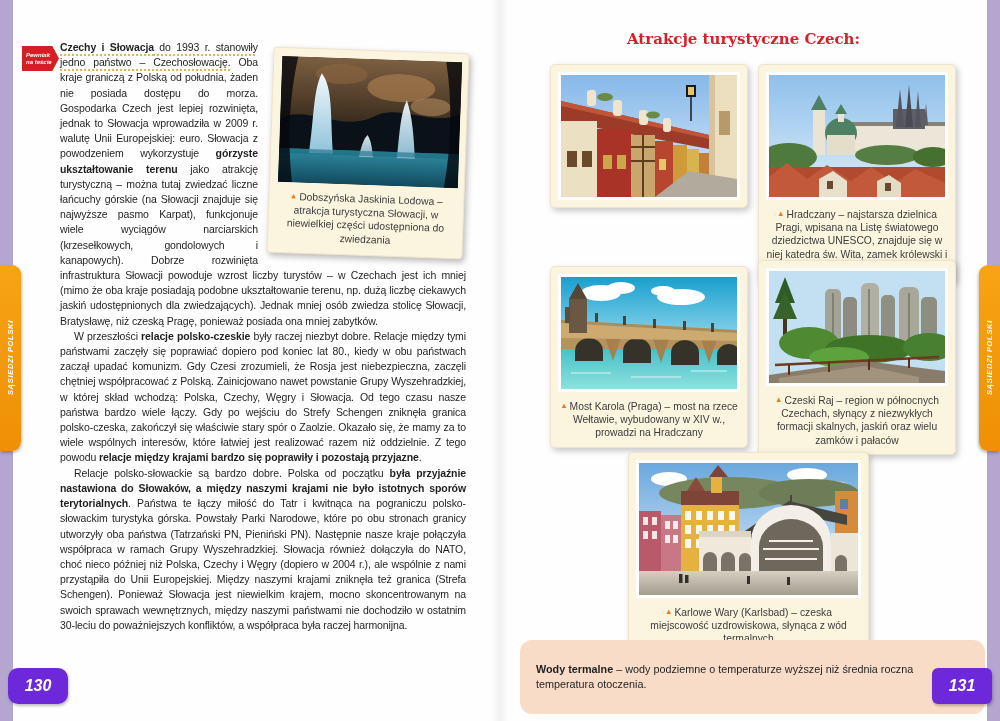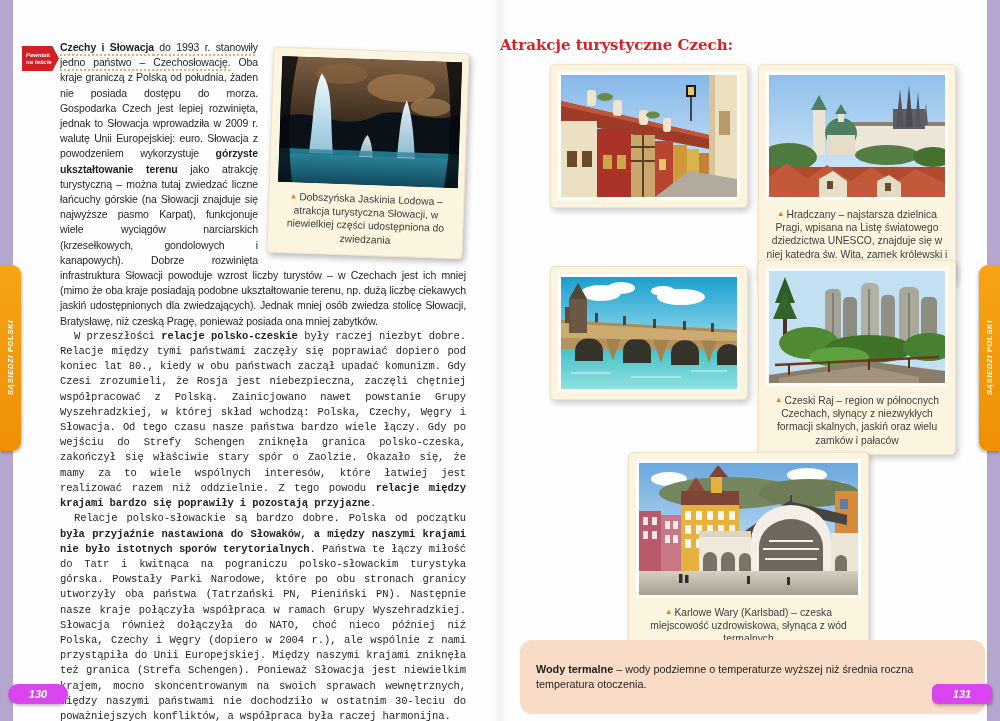--- a/index.html
+++ b/index.html
@@ -20,21 +20,21 @@
 
   
   .tip-badge{position:absolute;left:9px;top:46px;width:37px;height:25px;background:#d41f26;
     clip-path:polygon(0 0,82% 0,100% 50%,82% 100%,0 100%);color:#fff;font-size:6px;line-height:7px;
     font-weight:bold;font-style:italic;display:flex;flex-direction:column;justify-content:center;
     padding-left:4px;box-sizing:border-box;}
 
   
   .text-block{position:absolute;left:47px;top:40px;width:406px;color:var(--text-color);}
   .para{margin:0;font-size:10.5px;line-height:15.2px;text-align:justify;letter-spacing:-0.1px;}
-  .para.ind{text-indent:14px;font-family:Liberation Mono, monospace;}
+  .para.ind{text-indent:14px;}
   .b{font-weight:bold;margin-top:44px;}
   .u{text-decoration:underline dotted var(--underline-yellow);text-decoration-thickness:1.5px;text-underline-offset:3px;}
 
   
   figure{margin:0;}
   .cave-card{float:right;width:196px;margin:10px 0 10px 12px;background:var(--card-cream);
     border:1px solid #eee4cd;border-radius:4px;padding:8px 8px 9px;box-sizing:border-box;
     box-shadow:2px 3px 6px rgba(0,0,0,0.28);transform:rotate(2deg);}
   .cave-card svg{display:block;}
   .caption{margin-top:7px;font-size:10.3px;line-height:13.4px;color:var(--caption-color);text-align:center;}
@@ -42,37 +42,37 @@
 
   .photo-card{position:absolute;background:var(--card-cream);border:1px solid #eee4cd;border-radius:5px;
     padding:7px;box-sizing:content-box;box-shadow:2px 3px 6px rgba(0,0,0,0.22);}
   .photo-card svg{display:block;border:3px solid #fff;}
   .c1{left:50px;top:64px;width:182px;}
   .c2{left:258px;top:64px;width:182px;}
   .c3{left:50px;top:266px;width:182px;}
   .c4{left:258px;top:260px;width:182px;}
   .c5{left:128px;top:452px;width:225px;}
 
-  .attr-title{position:absolute;top:36px;left:0;width:100%;margin:0;text-align:left;
+  .attr-title{position:absolute;top:30px;left:0;width:100%;margin:0;text-align:center;
     font-family:"DejaVu Serif","Liberation Serif",serif;font-weight:bold;font-size:15px;color:var(--accent-red);}
 
   .note-box{position:absolute;left:20px;top:640px;width:433px;background:var(--note-peach);
     border-radius:12px;padding:22px 16px;font-size:10.8px;line-height:15px;color:var(--text-color);}
 
   
   .side-tab{position:absolute;top:265px;width:21px;height:186px;display:flex;align-items:center;justify-content:center;
     background:linear-gradient(to bottom,var(--tab-orange),var(--tab-orange-dark));color:#fff;}
   .side-tab span{writing-mode:vertical-rl;transform:rotate(180deg);font-size:7.5px;font-weight:bold;
     font-style:italic;letter-spacing:0.7px;white-space:nowrap;}
   .left-tab{left:-13px;border-radius:0 9px 9px 0;box-shadow:1px 2px 3px rgba(0,0,0,0.25);}
   .right-tab{right:-13px;border-radius:9px 0 0 9px;box-shadow:-1px 2px 3px rgba(0,0,0,0.25);}
 
   
-  .page-num{position:absolute;bottom:17px;width:60px;height:20px;background:#d946ef;color:#fff;
-    font-weight:bold;font-style:italic;font-size:11px;display:flex;align-items:center;justify-content:center;
+  .page-num{position:absolute;bottom:17px;width:60px;height:36px;background:#6d28d9;color:#fff;
+    font-weight:bold;font-style:italic;font-size:16px;display:flex;align-items:center;justify-content:center;
     box-shadow:1px 2px 3px rgba(0,0,0,0.25);}
   .left-num{left:-5px;border-radius:10px;}
   .right-num{right:-5px;border-radius:6px;}
 </style>
 </head>
 <body>
 
 <div class="spread">
   <div class="edge-strip left"></div>
   <div class="edge-strip right"></div>
@@ -245,20 +245,23 @@
             <rect x="62" y="39" width="3" height="9"></rect>
           <rect x="92" y="42" width="3" height="9"></rect>
             <rect x="122" y="44" width="3" height="9"></rect>
           <rect x="150" y="46" width="3" height="9"></rect>
         </g>
         <rect x="8" y="22" width="18" height="34" fill="#6a5844"></rect>
         <polygon points="8,22 17,6 26,22" fill="#554636"></polygon>
         <rect x="4" y="30" width="5" height="16" fill="#5e4d3b"></rect>
         <path d="M10,96 h40 M70,100 h50 M130,94 h36" stroke="#ffffff" stroke-width="1.5" opacity="0.5"></path>
       </svg>
+      <figcaption class="caption">
+        <span class="tri">▲</span><span>Most Karola (Praga) – most na rzece Wełtawie, wybudowany w XIV w., prowadzi na Hradczany</span>
+      </figcaption>
     </figure>
 
     <figure class="photo-card c4">
       <svg width="176" height="112" viewBox="0 0 176 112">
         <rect width="176" height="112" fill="#c2e0f2"></rect>
         <polygon points="16,6 6,32 26,32" fill="#2f5c26"></polygon>
         <polygon points="16,20 4,48 28,48" fill="#356329"></polygon>
         <rect x="14" y="48" width="4" height="16" fill="#4a3420"></rect>
         <rect x="56" y="18" width="16" height="58" rx="5" fill="#a3a398"></rect>
         <rect x="74" y="26" width="14" height="50" rx="5" fill="#8c8c80"></rect>

